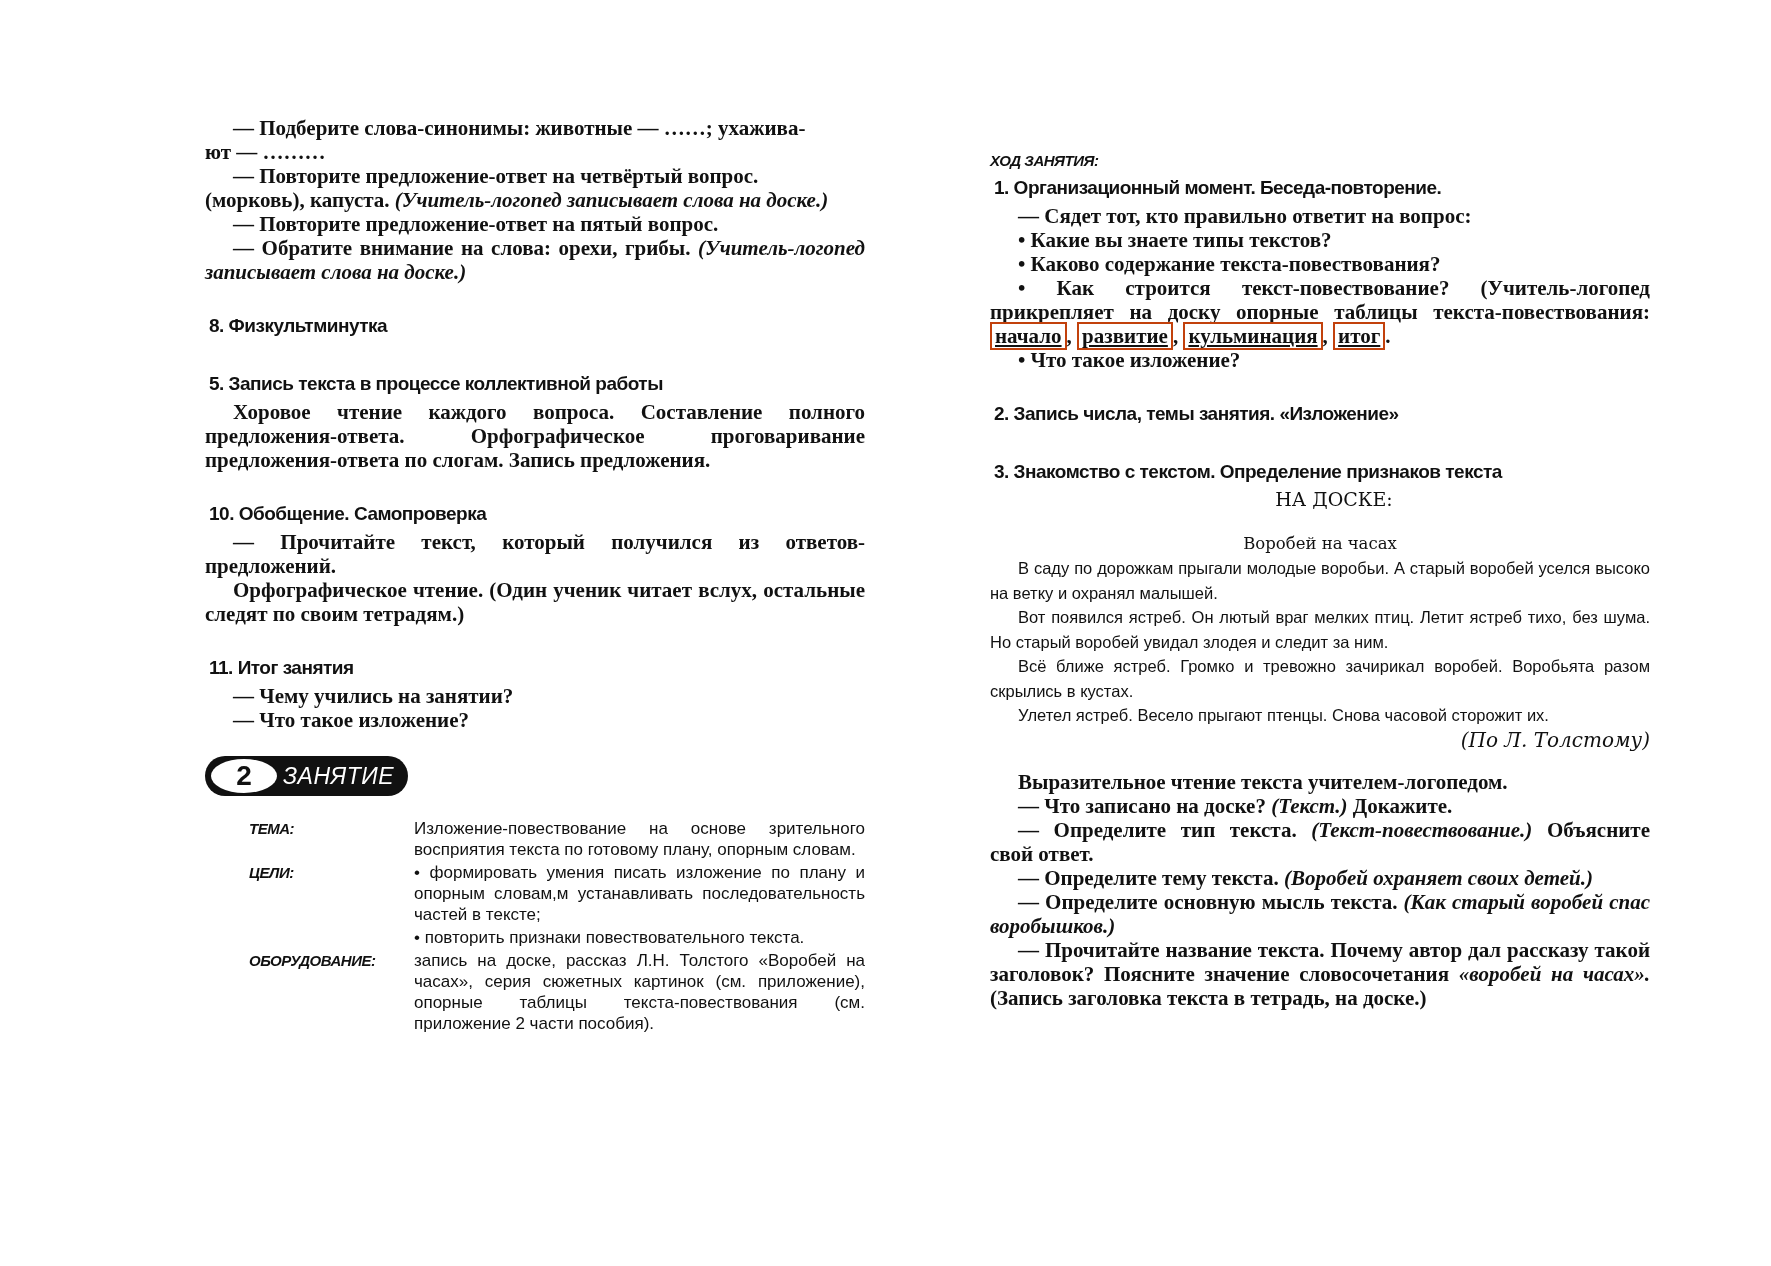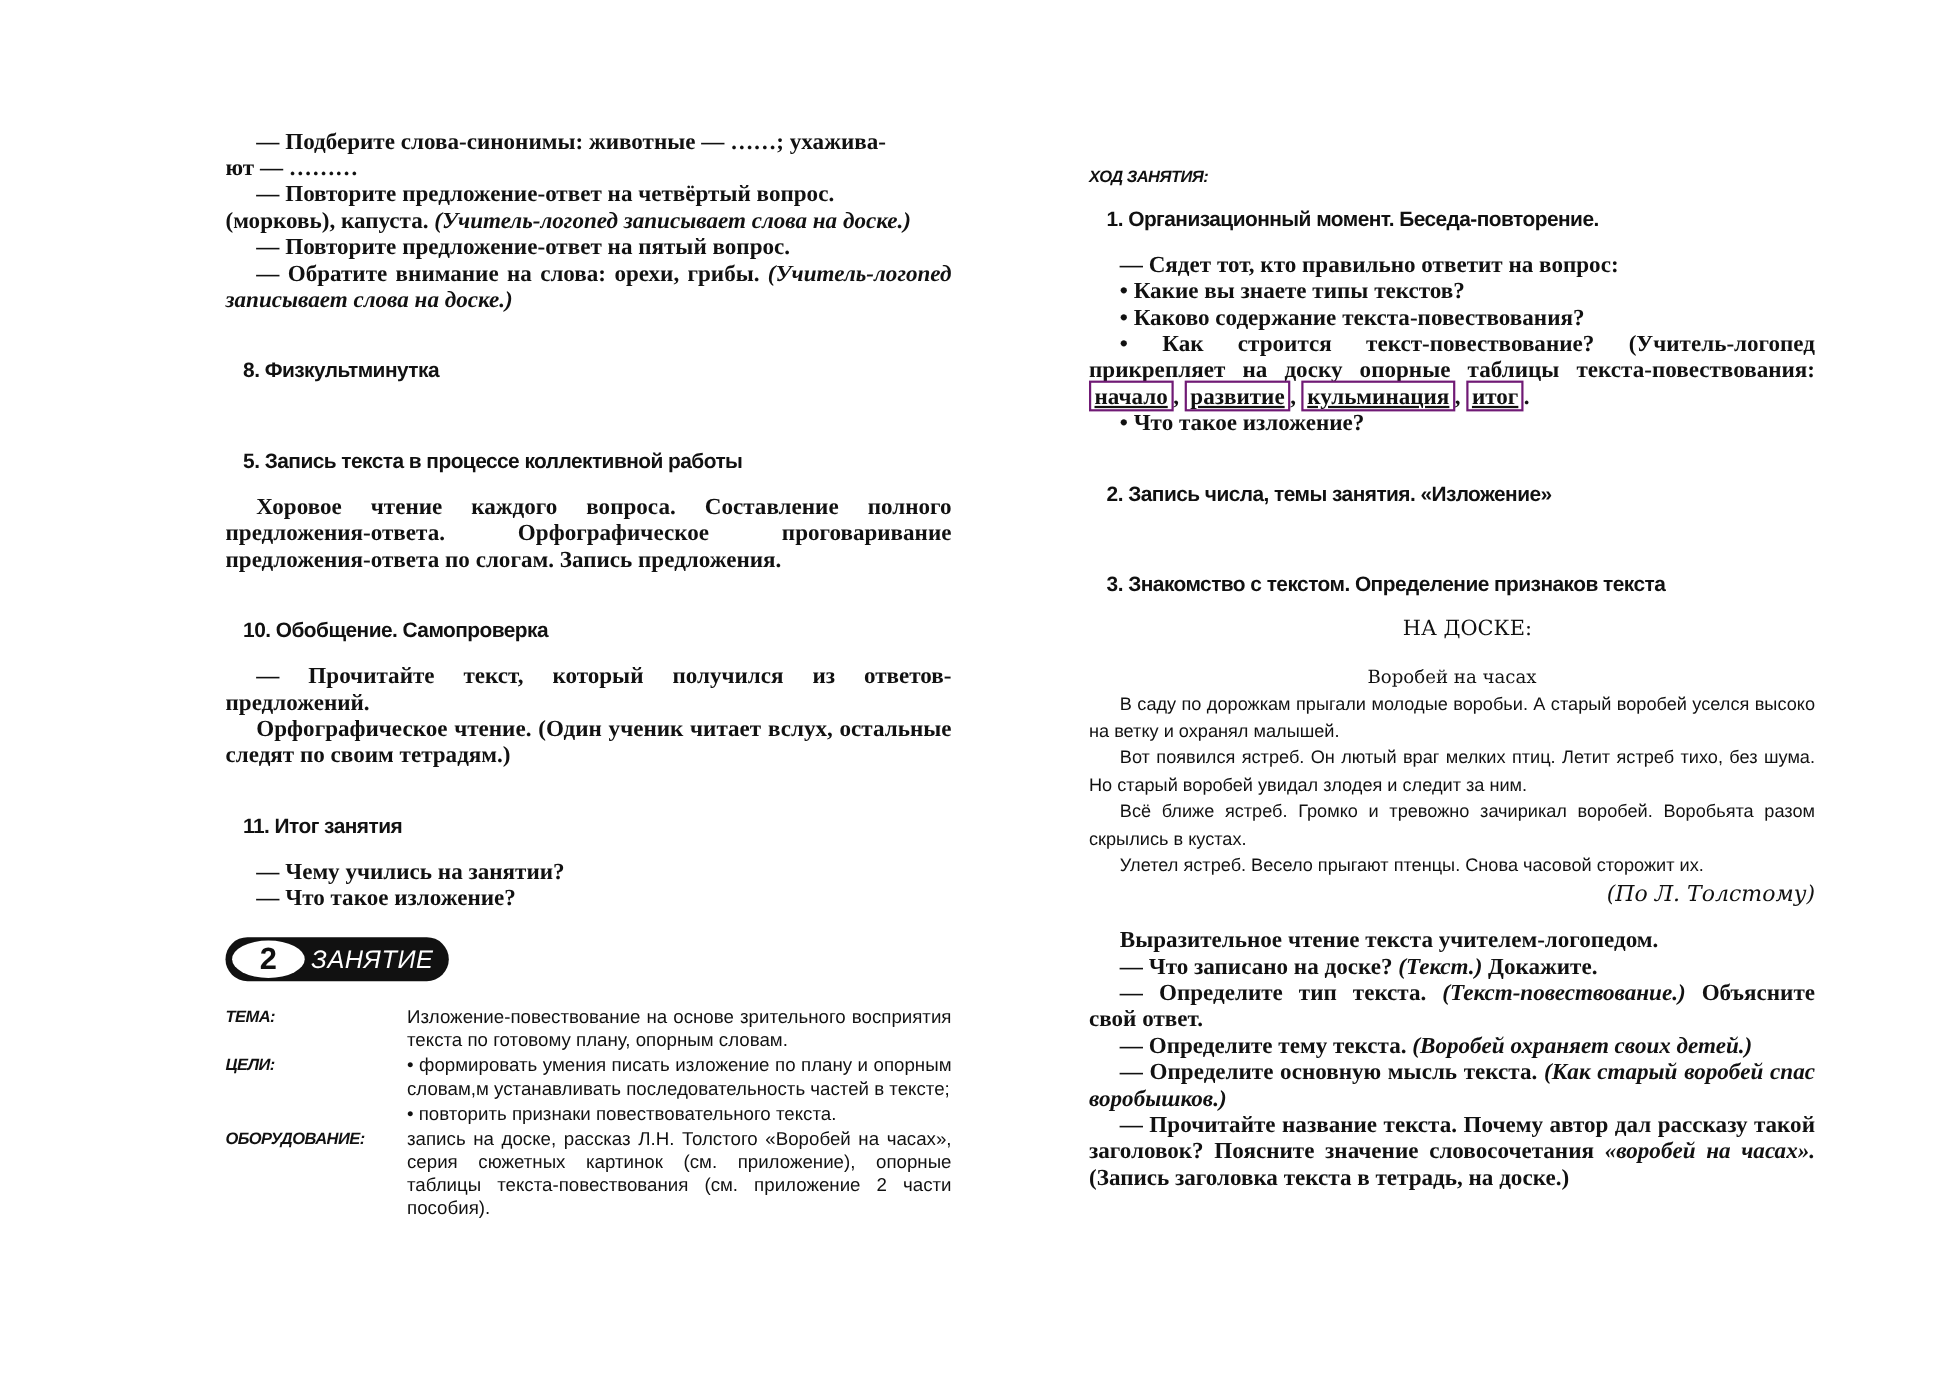--- a/index.html
+++ b/index.html
@@ -7,42 +7,42 @@
     width: 1771px; height: 1266px; background: #ffffff; position: relative; overflow: hidden;
     color: #111; font-family: "DejaVu Serif", serif;
   }
   .page { position: absolute; top: 0; }
   .left  { left: 205px; width: 660px; }
   .right { left: 990px; width: 660px; }
 
   .p { font-family: "Liberation Serif", serif; font-weight: bold; font-size: 21px; line-height: 24px; margin: 0; text-align: justify; }
   .ind { text-indent: 28px; }
   .it  { font-style: italic; }
-  .h   { font-family: "Liberation Sans", sans-serif; font-weight: bold; font-size: 19px; letter-spacing: -0.5px; margin: 16px; line-height: 24px; }
+  .h   { font-family: "Liberation Sans", sans-serif; font-weight: bold; font-size: 19px; letter-spacing: -0.5px; margin: 4px; line-height: 24px; }
   .gap { height: 26px; }
   .gap2 { height: 20px; }
 
   .label-italic { font-family: "Liberation Sans", sans-serif; font-weight: bold; font-style: italic; font-size: 15px; letter-spacing: -0.5px; }
 
   .badge {
     display: inline-flex; align-items: center; background: #111; color: #fff;
     border-radius: 22px; height: 40px; padding: 0 14px 0 6px; margin-top: 4px;
   }
   .badge-num {
     background: #fff; color: #111; border-radius: 50%/50%; width: 66px; height: 34px;
     display: flex; align-items: center; justify-content: center;
     font-family: "Liberation Sans", sans-serif; font-weight: bold; font-size: 28px;
   }
   .badge-text { font-family: "Liberation Sans", sans-serif; font-size: 23px; margin-left: 6px; letter-spacing: 0.5px; font-style: italic; }
 
-  .meta { display: grid; grid-template-columns: 165px 1fr; column-gap: 0; margin-top: 22px; }
+  .meta { display: grid; grid-template-columns: 165px 1fr; column-gap: 0; margin-top: 22px; margin-left: 44px; }
   .meta .lbl { padding-top: 2px; }
   .meta .val { font-family: "Liberation Sans", sans-serif; font-size: 17px; line-height: 21px; text-align: justify; margin-bottom: 2px; }
 
-  .boxed { border: 2px solid #701a75; padding: 0 3px; text-decoration: underline; }
+  .boxed { border: 2px solid #c2410c; padding: 0 3px; text-decoration: underline; }
 
   .story { font-family: Liberation Sans, sans-serif; font-size: 16.5px; line-height: 24.5px; margin: 0; text-align: justify; }
   .story-title { text-align: center; font-family: "DejaVu Serif", serif; font-size: 16.5px; margin: 0; line-height: 24px; }
   .attrib { text-align: right; font-style: italic; font-family: "DejaVu Serif", serif; font-size: 20px; margin: 0; line-height: 24px; }
   .board { font-family: "DejaVu Serif", serif; font-size: 19px; margin: 0 0 0 28px; line-height: 22px; text-align: center; }
 </style>
 </head>
 <body>
 
 <div class="page left" style="top:116px;">

